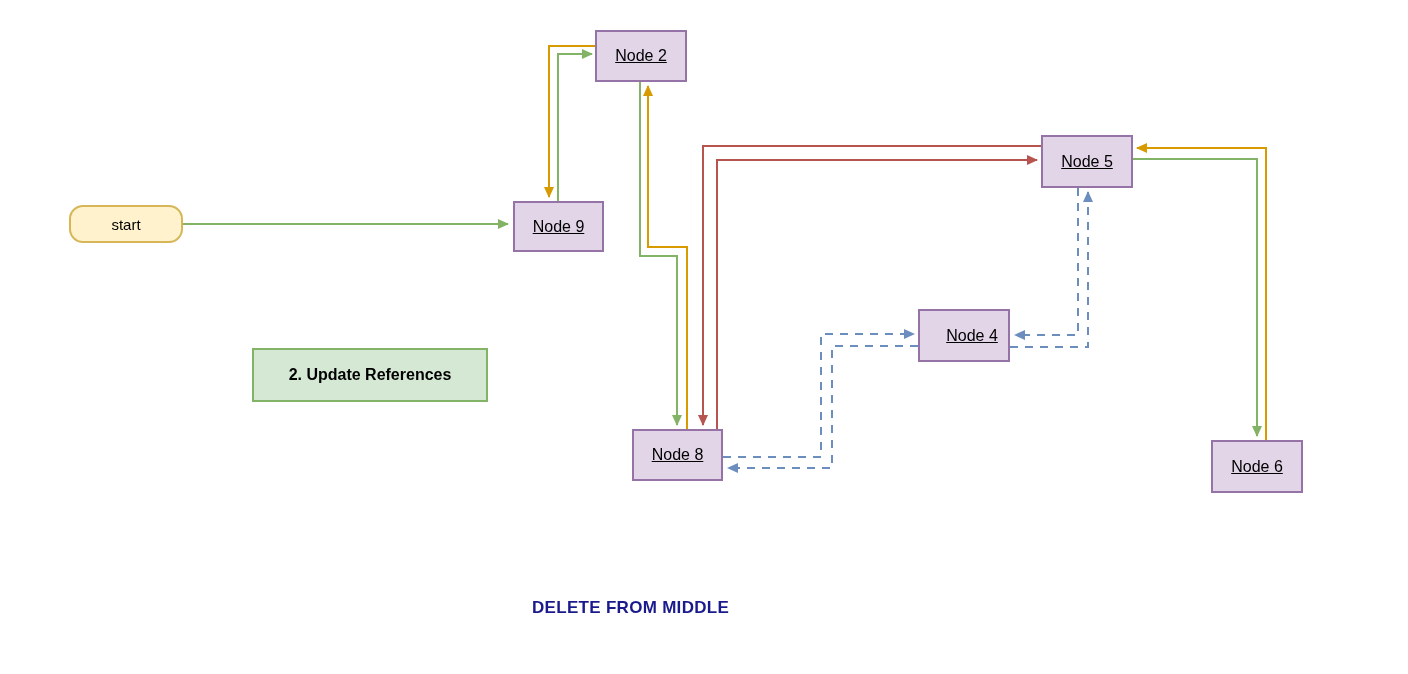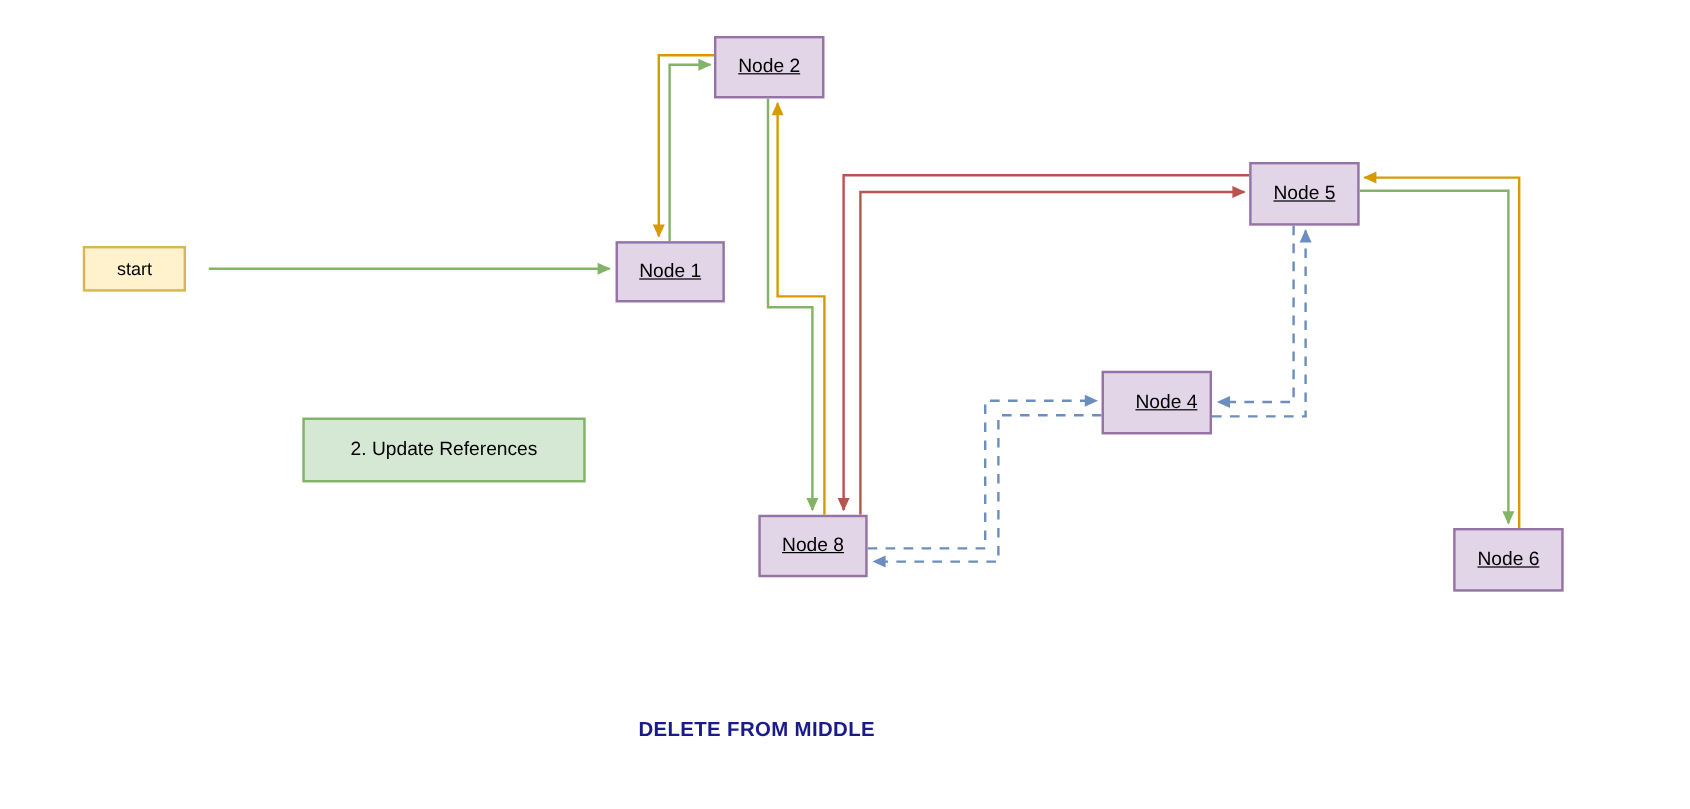--- a/index.html
+++ b/index.html
@@ -57,28 +57,28 @@
     position: absolute;
     left: 532px;
     top: 598px;
     width: 360px;
     font-size: 17px;
     font-weight: bold;
     letter-spacing: 0.3px;
     color: #1a1a8c;
   }
   
-  #start  { left: 69px;   top: 205px; width: 86px; height: 38px; }
+  #start  { left: 69px;   top: 205px; width: 114px; height: 38px; border-radius: 14px; }
   #node1  { left: 513px;  top: 201px; width: 91px;  height: 51px; }
   #node2  { left: 595px;  top: 30px;  width: 92px;  height: 52px; }
   #node3  { left: 632px;  top: 429px; width: 91px;  height: 52px; }
   #node4  { left: 918px;  top: 309px; width: 92px;  height: 53px; padding-left: 16px; }
   #node5  { left: 1041px; top: 135px; width: 92px;  height: 53px; }
   #node6  { left: 1211px; top: 440px; width: 92px;  height: 53px; text-align: center; }
-  #annotation { left: 252px; top: 348px; width: 236px; height: 54px; }
+  #annotation { left: 252px; top: 348px; width: 236px; height: 54px; font-weight: bold; }
 </style>
 </head>
 <body>
 
 <div class="canvas">
 
   <svg class="edge-layer" viewBox="0 0 1408 674" xmlns="http://www.w3.org/2000/svg">
     <defs>
       <marker id="arrow-green" markerUnits="userSpaceOnUse" markerWidth="13" markerHeight="13" refX="11" refY="6" orient="auto">
         <path d="M1,1 L12,6 L1,11 Z" fill="#82b366"></path>
@@ -110,21 +110,21 @@
     <polyline class="edge dashed" points="918,346 832,346 832,468 728,468" stroke="#6c8ebf" marker-end="url(#arrow-blue)"></polyline>
     <polyline class="edge dashed" points="1078,188 1078,335 1015,335" stroke="#6c8ebf" marker-end="url(#arrow-blue)"></polyline>
     <polyline class="edge dashed" points="1010,347 1088,347 1088,192" stroke="#6c8ebf" marker-end="url(#arrow-blue)"></polyline>
   </svg>
 
   <div id="start" class="start-box">
     <span>start</span>
   </div>
 
   <div id="node1" class="node">
-    <span>Node 1</span>
+    <span>Node 9</span>
   </div>
 
   <div id="node2" class="node">
     <span>Node 2</span>
   </div>
 
   <div id="node3" class="node">
     <span>Node 8</span>
   </div>
 

